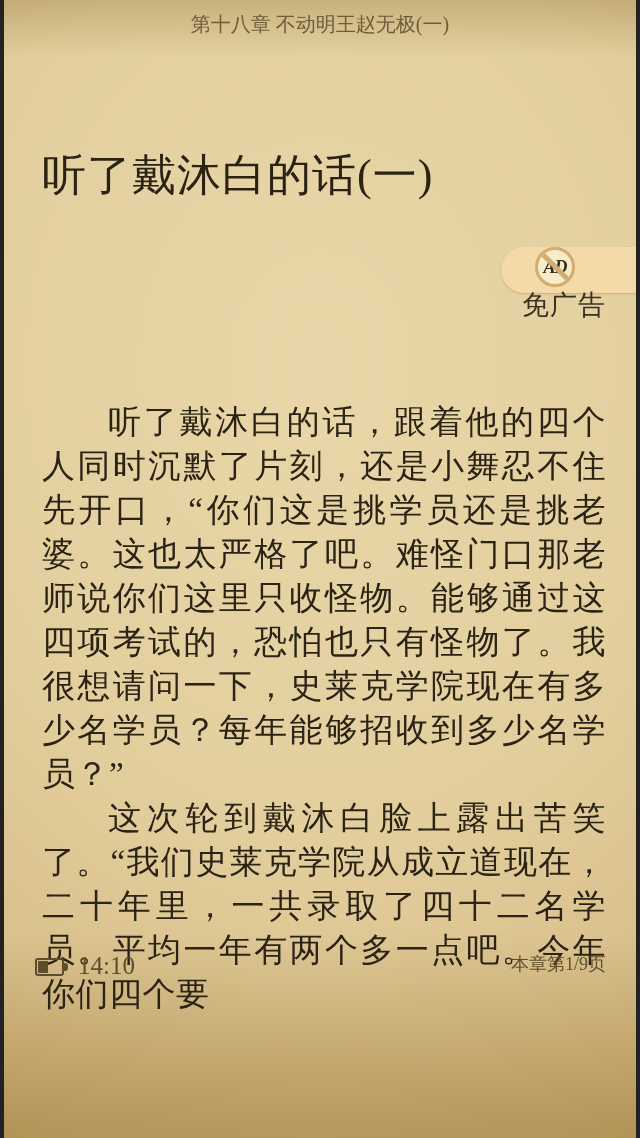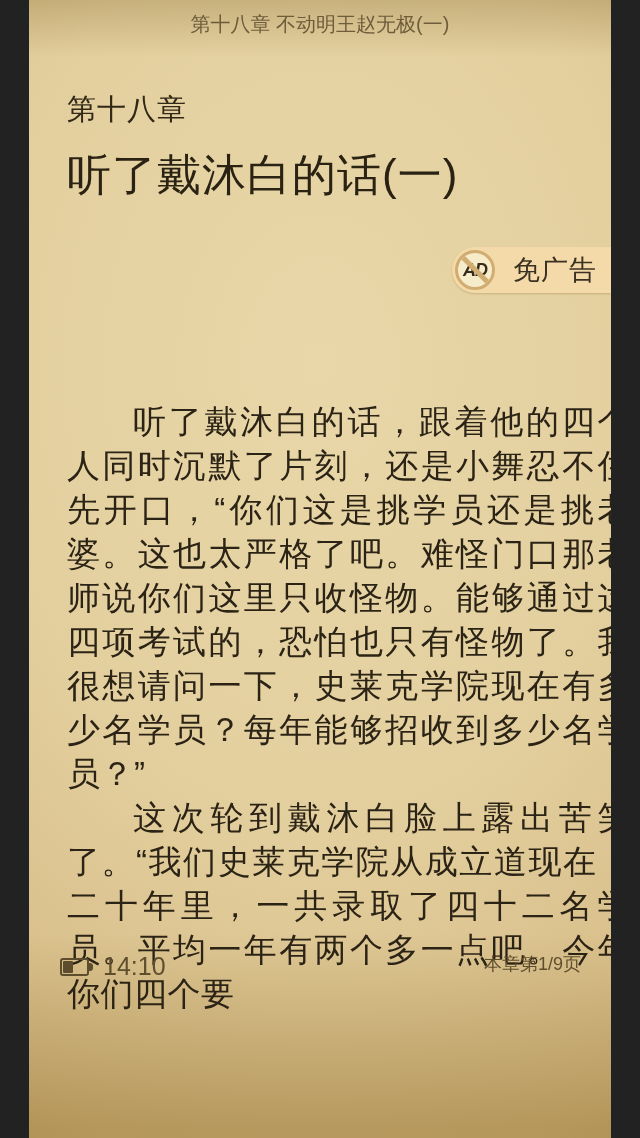--- a/index.html
+++ b/index.html
@@ -1,46 +1,47 @@
 <!DOCTYPE html>
 <html><head>
 <meta charset="utf-8">
 <style>
   html,body{margin:0;padding:0;background:#222;}
   *{box-sizing:border-box;}
   .screen{
     position:relative;
-    width:582px;height:1138px;
+    width:632px;height:1138px;
     margin:0 auto;
     overflow:hidden;
-    font-family:Liberation Sans, sans-serif;
+    font-family:Liberation Serif, serif;
     background-image:
       linear-gradient(180deg, rgba(125,95,35,.28) 0%, rgba(125,95,35,0) 5%, rgba(125,95,35,0) 82%, rgba(130,95,25,.38) 99%),
       radial-gradient(135% 95% at 50% 32%, #e9d7a9 0%, #e3cf9e 42%, #d5ba85 76%, #bf9f63 100%);
   }
   .top-title{
     position:absolute;top:11px;left:0;width:100%;
     text-align:center;font-size:20px;color:#6e5c3b;
   }
   .chapter-number{
     position:absolute;top:90px;left:38px;
     font-size:29px;color:#312817;letter-spacing:1px;
   }
   .chapter-title{
     position:absolute;top:146px;left:38px;
     font-size:44px;color:#2a2212;letter-spacing:1px;
   }
   .adfree-btn{
     position:absolute;top:247px;right:0;height:46px;
     display:flex;align-items:center;
-    padding:0 14px 0 3px;
+    padding:0 30px 0 3px;
     background:#f4daa8;
     border-radius:23px 0 0 23px;
     box-shadow:0 1px 2px rgba(110,80,20,.25);
     cursor:pointer;
+    flex-direction:column;
   }
   .noad-icon{
     position:relative;width:40px;height:40px;flex:0 0 40px;
     border:3px solid #d2ad72;border-radius:50%;
     background:#f6ecca;
     display:flex;align-items:center;justify-content:center;
     overflow:hidden;
   }
   .noad-icon .ad-text{
     font-size:18px;font-weight:700;font-style:italic;
@@ -102,21 +103,20 @@
     text-shadow:0 1px 0 rgba(255,250,230,.25);
   }
 </style>
 </head>
 <body>
 
 <div class="screen">
 
   <div class="top-title">第十八章 不动明王赵无极(一)</div>
 
-  <div class="chapter-number">第十八章</div>
 
   <div class="chapter-title">听了戴沐白的话(一)</div>
 
   <div class="adfree-btn">
     <span class="noad-icon">
       <span class="ad-text">AD</span>
       <span class="slash"></span>
     </span>
     <span class="adfree-label">免广告</span>
   </div>

